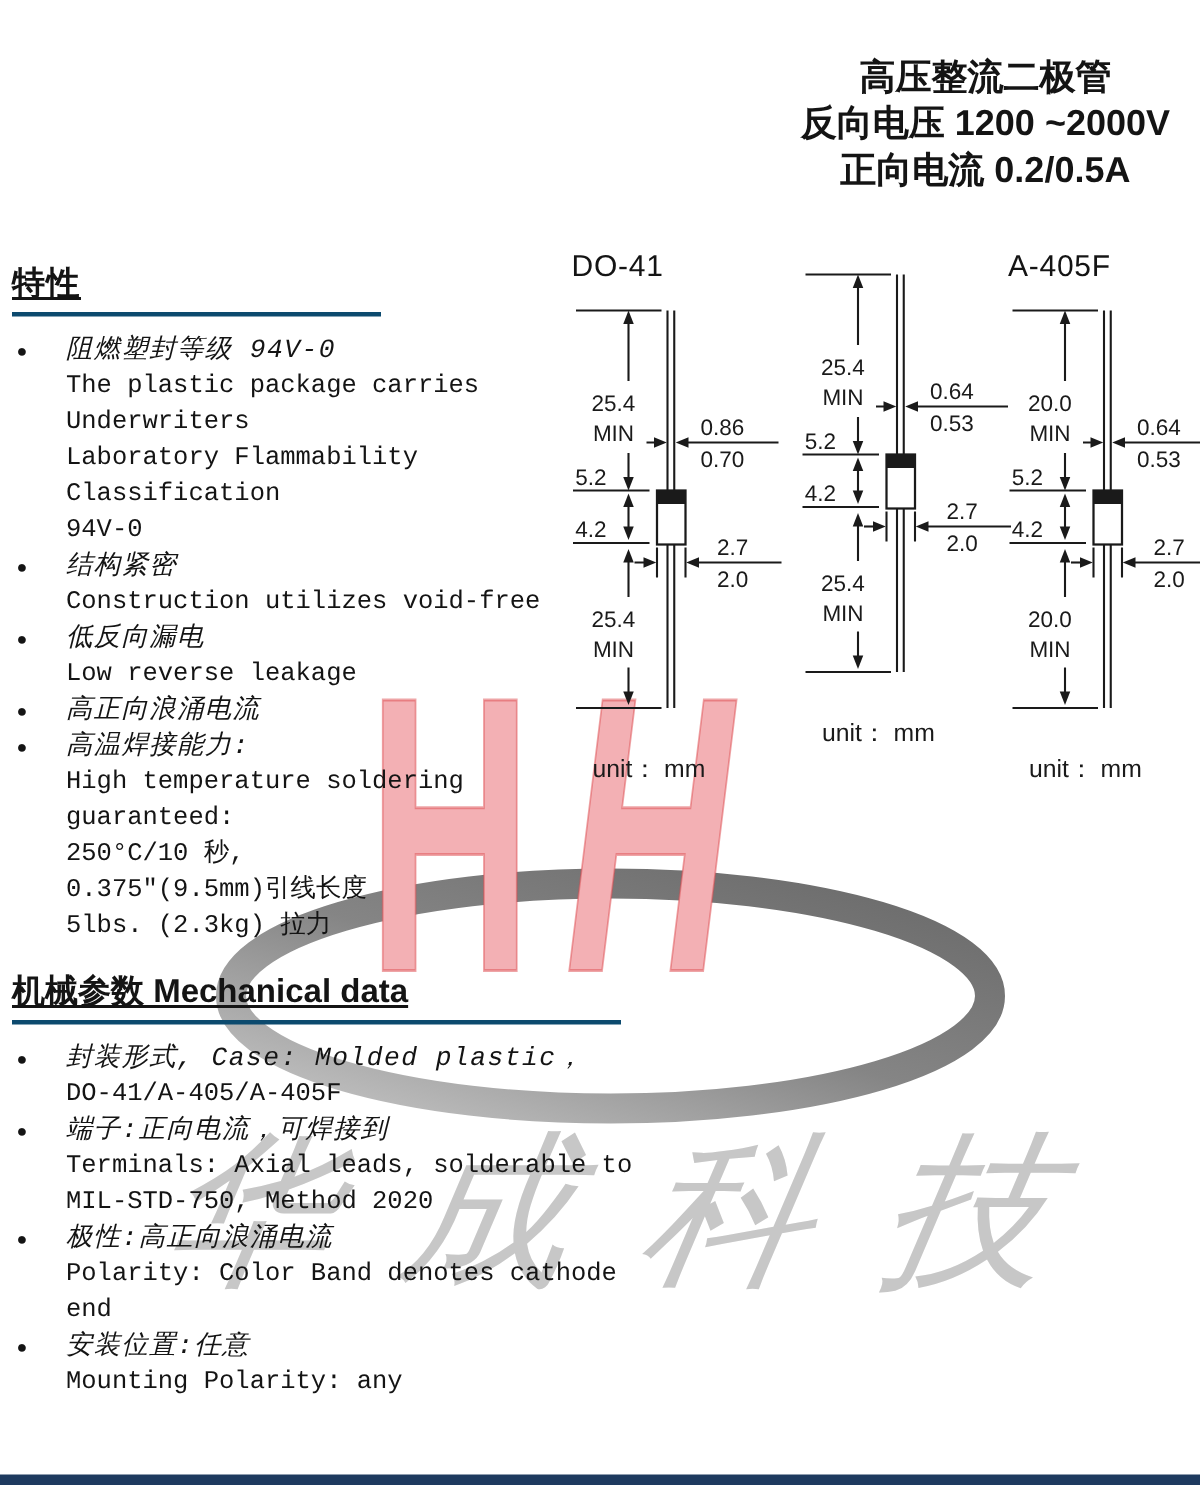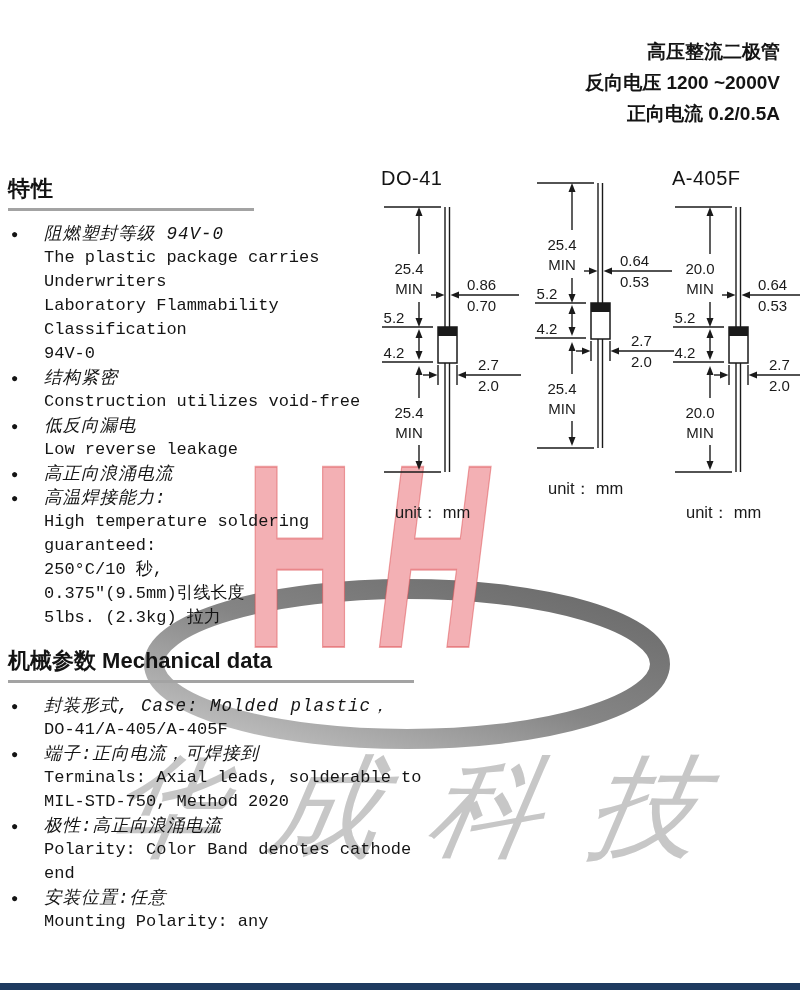--- a/index.html
+++ b/index.html
@@ -3,23 +3,23 @@
 <meta charset="utf-8">
 <style>
   html,body{margin:0;padding:0;}
   body{
     width:800px;height:990px;position:relative;overflow:hidden;background:#ffffff;
     font-family:"Liberation Sans","DejaVu Sans",sans-serif;color:#141414;
   }
   .abs{position:absolute;}
   .layer-content{z-index:3;}
   
-  .hdr{top:36px;right:20px;text-align:right;font-weight:bold;font-size:19px;line-height:31px;z-index:3;}
-  
-  .sec-h{font-weight:bold;font-size:22px;letter-spacing:1px;border-bottom:3px solid #a3a3a3;padding-bottom:4px;display:inline-block;}
+  .hdr{top:36px;right:20px;text-align:center;font-weight:bold;font-size:24px;line-height:31px;z-index:3;}
+  
+  .sec-h{font-weight:bold;font-size:22px;letter-spacing:1px;border-bottom:3px solid #0c4a6e;padding-bottom:4px;display:inline-block;text-decoration:underline;}
   
   .list{margin-top:11px;}
   .item{display:flex;}
   .dot{width:33px;font-size:12px;line-height:24px;flex:none;padding-left:3px;}
   .txt{flex:1;font-family:Liberation Mono, monospace;}
   .cn{font-size:17.5px;line-height:24px;font-style:italic;letter-spacing:1px;}
   .en{font-size:17px;line-height:24px;white-space:pre-line;}
   
   .pkg{top:166px;width:150px;z-index:3;}
   .pkg-title{text-align:left;font-size:20px;line-height:24px;letter-spacing:0.5px;}

